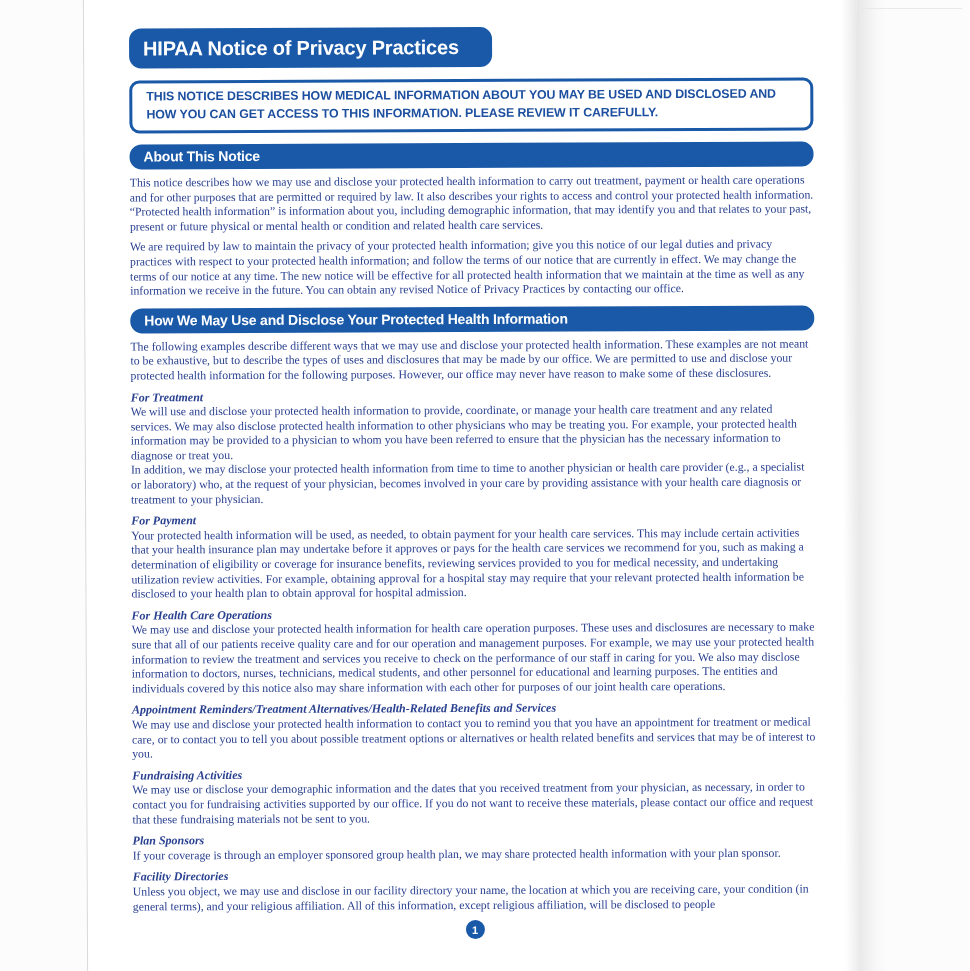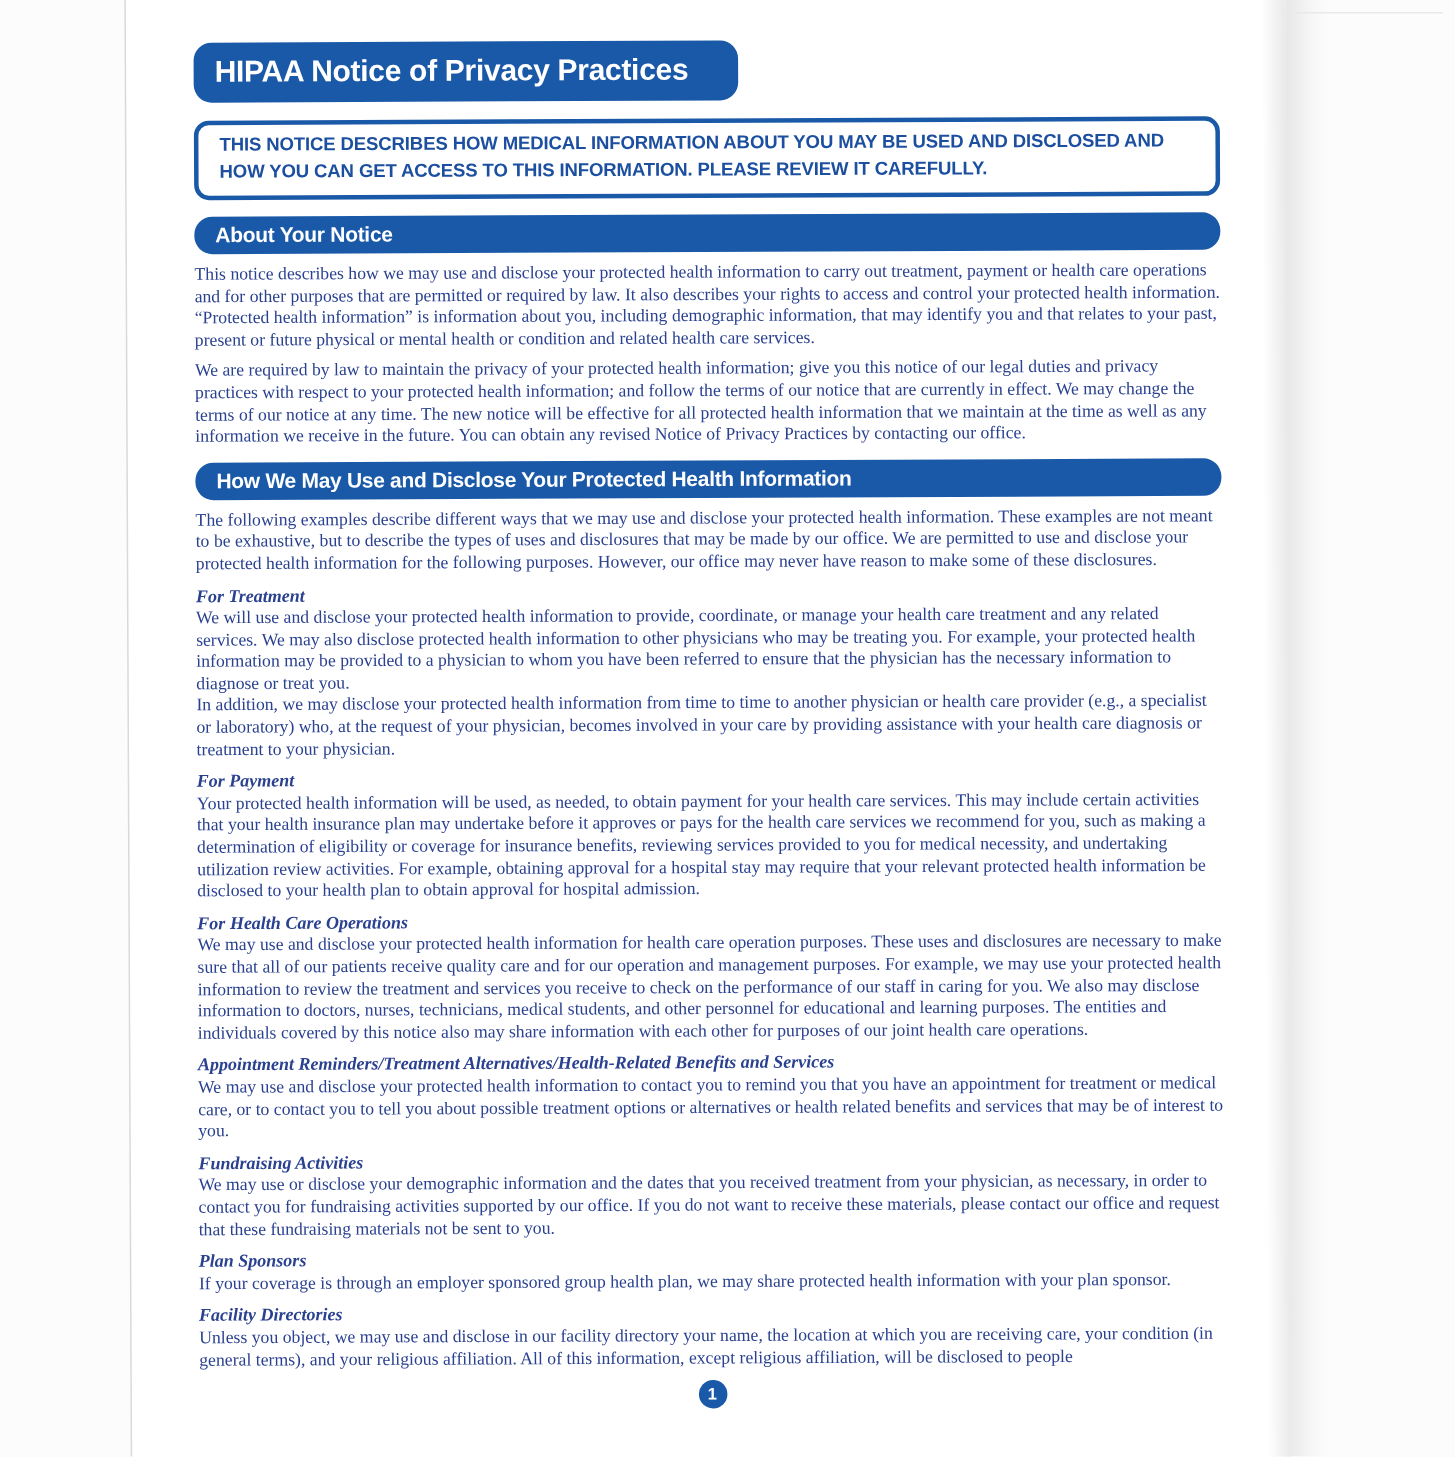--- a/index.html
+++ b/index.html
@@ -119,21 +119,21 @@
 
       <div class="title-bar">
         <span>HIPAA Notice of Privacy Practices</span>
       </div>
 
       <div class="notice-box">
         <span>THIS NOTICE DESCRIBES HOW MEDICAL INFORMATION ABOUT YOU MAY BE USED AND DISCLOSED AND HOW YOU CAN GET ACCESS TO THIS INFORMATION. PLEASE REVIEW IT CAREFULLY.</span>
       </div>
 
       <div class="section-bar">
-        <span>About Your Notice</span>
+        <span>About This Notice</span>
       </div>
       <p class="body-text">This notice describes how we may use and disclose your protected health information to carry out treatment, payment or health care operations and for other purposes that are permitted or required by law. It also describes your rights to access and control your protected health information. “Protected health information” is information about you, including demographic information, that may identify you and that relates to your past, present or future physical or mental health or condition and related health care services.</p>
       <p class="body-text">We are required by law to maintain the privacy of your protected health information; give you this notice of our legal duties and privacy practices with respect to your protected health information; and follow the terms of our notice that are currently in effect. We may change the terms of our notice at any time. The new notice will be effective for all protected health information that we maintain at the time as well as any information we receive in the future. You can obtain any revised Notice of Privacy Practices by contacting our office.</p>
 
       <div class="section-bar second">
         <span>How We May Use and Disclose Your Protected Health Information</span>
       </div>
       <p class="body-text">The following examples describe different ways that we may use and disclose your protected health information. These examples are not meant to be exhaustive, but to describe the types of uses and disclosures that may be made by our office. We are permitted to use and disclose your protected health information for the following purposes. However, our office may never have reason to make some of these disclosures.</p>
 
       <div class="subsection">

